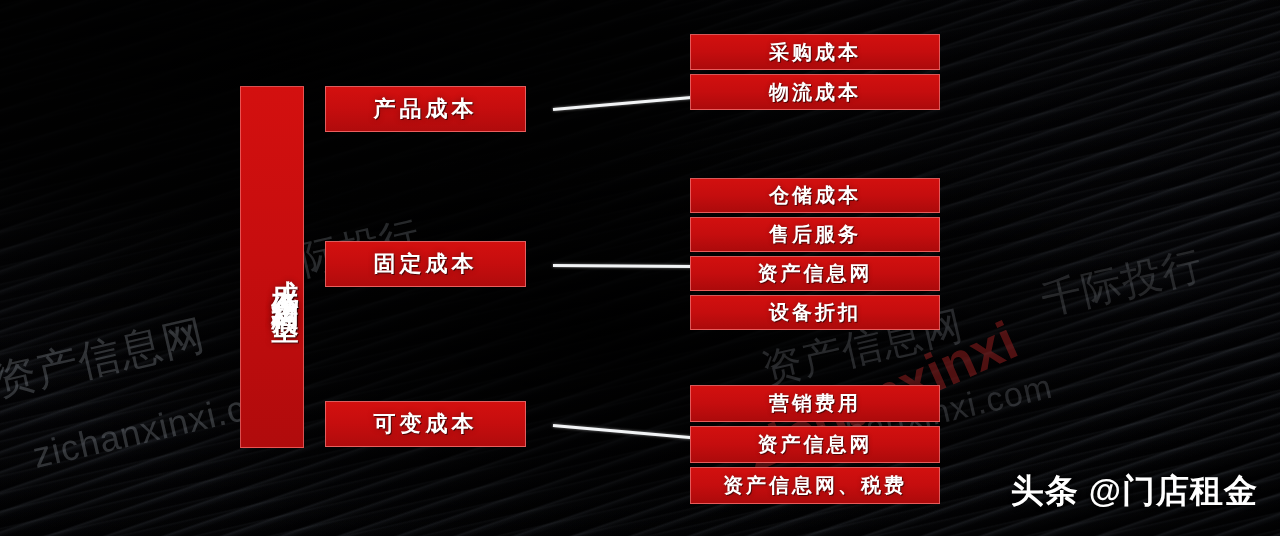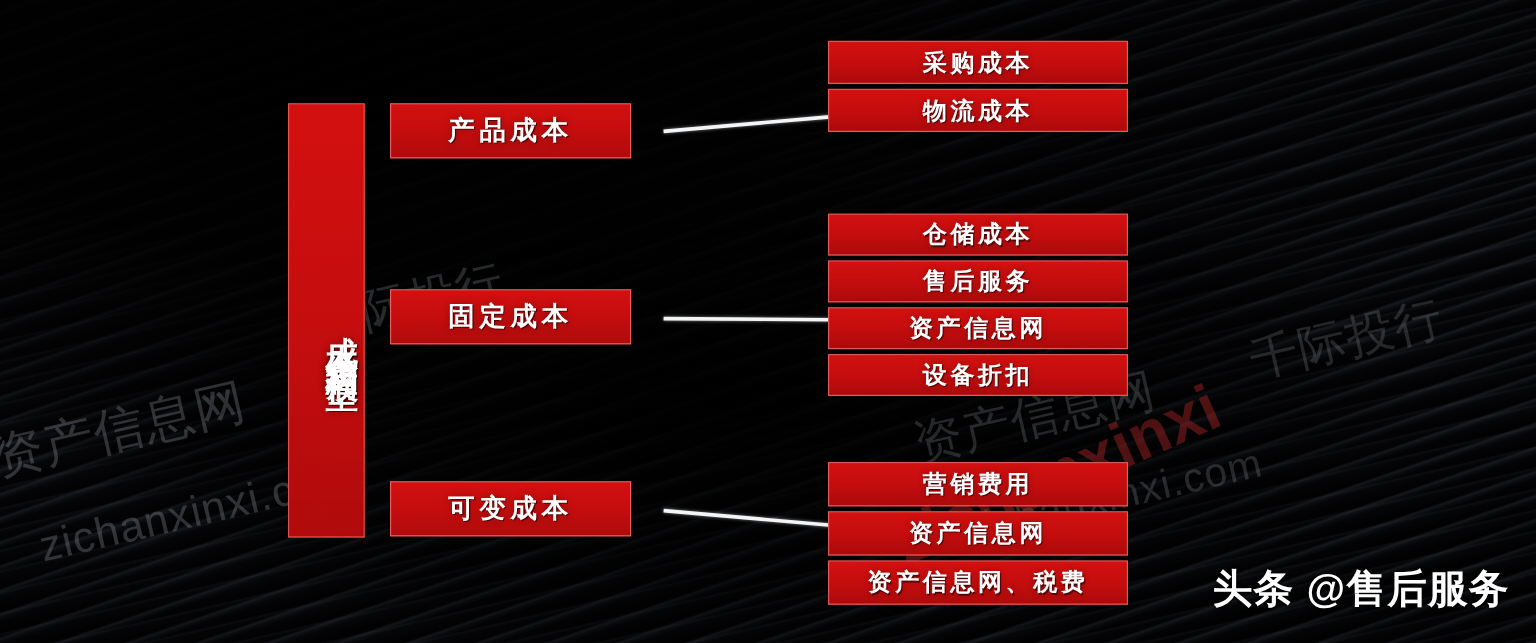--- a/index.html
+++ b/index.html
@@ -188,15 +188,15 @@
     <div class="leaf h35">资产信息网</div>
     <div class="leaf h35">设备折扣</div>
   </div>
 
   <div class="group" id="group-2">
     <div class="leaf h37">营销费用</div>
     <div class="leaf h37">资产信息网</div>
     <div class="leaf h37">资产信息网、税费</div>
   </div>
 
-  <div class="brand">头条 @售后服务</div>
+  <div class="brand">头条 @门店租金</div>
 
 </div>
 
 </body></html>

